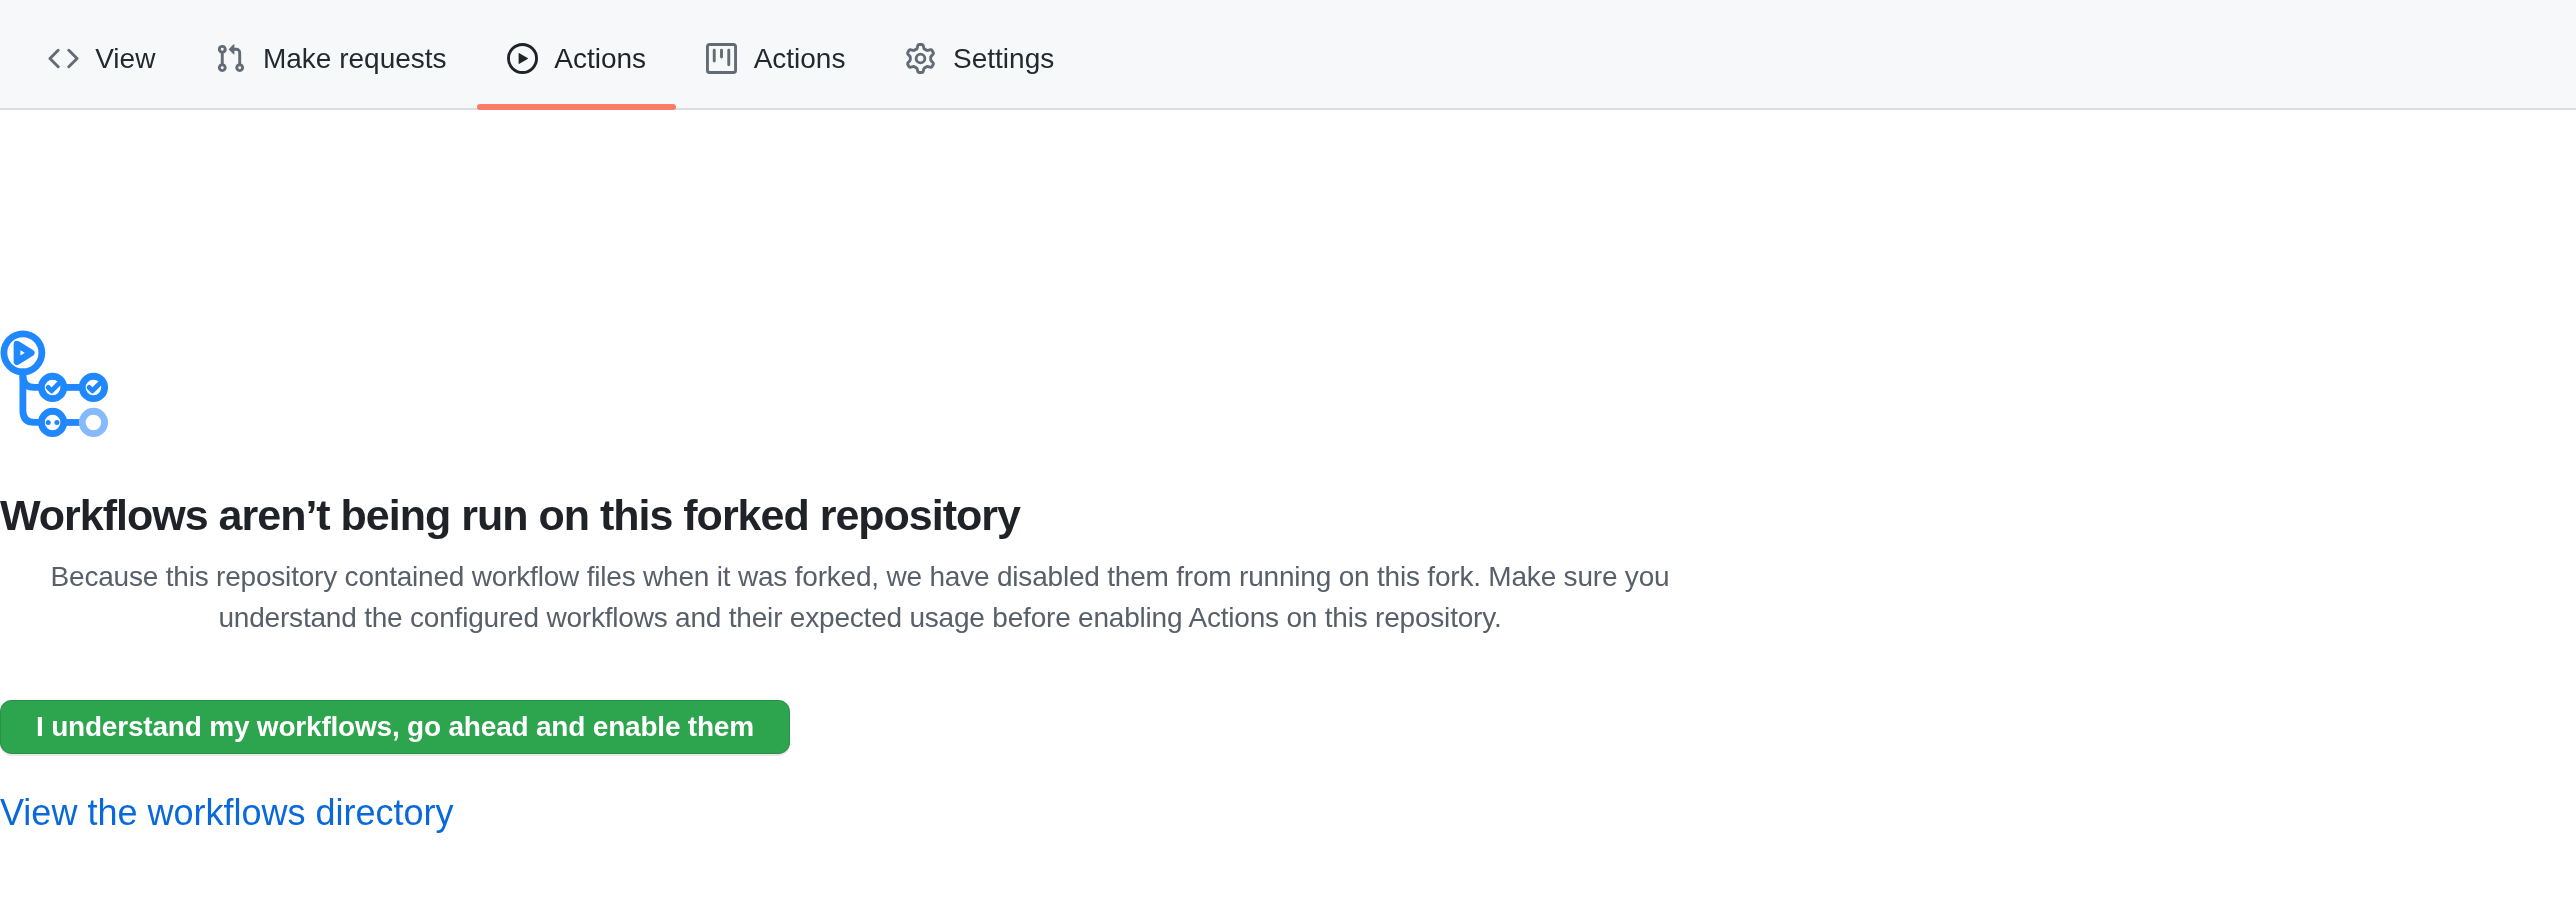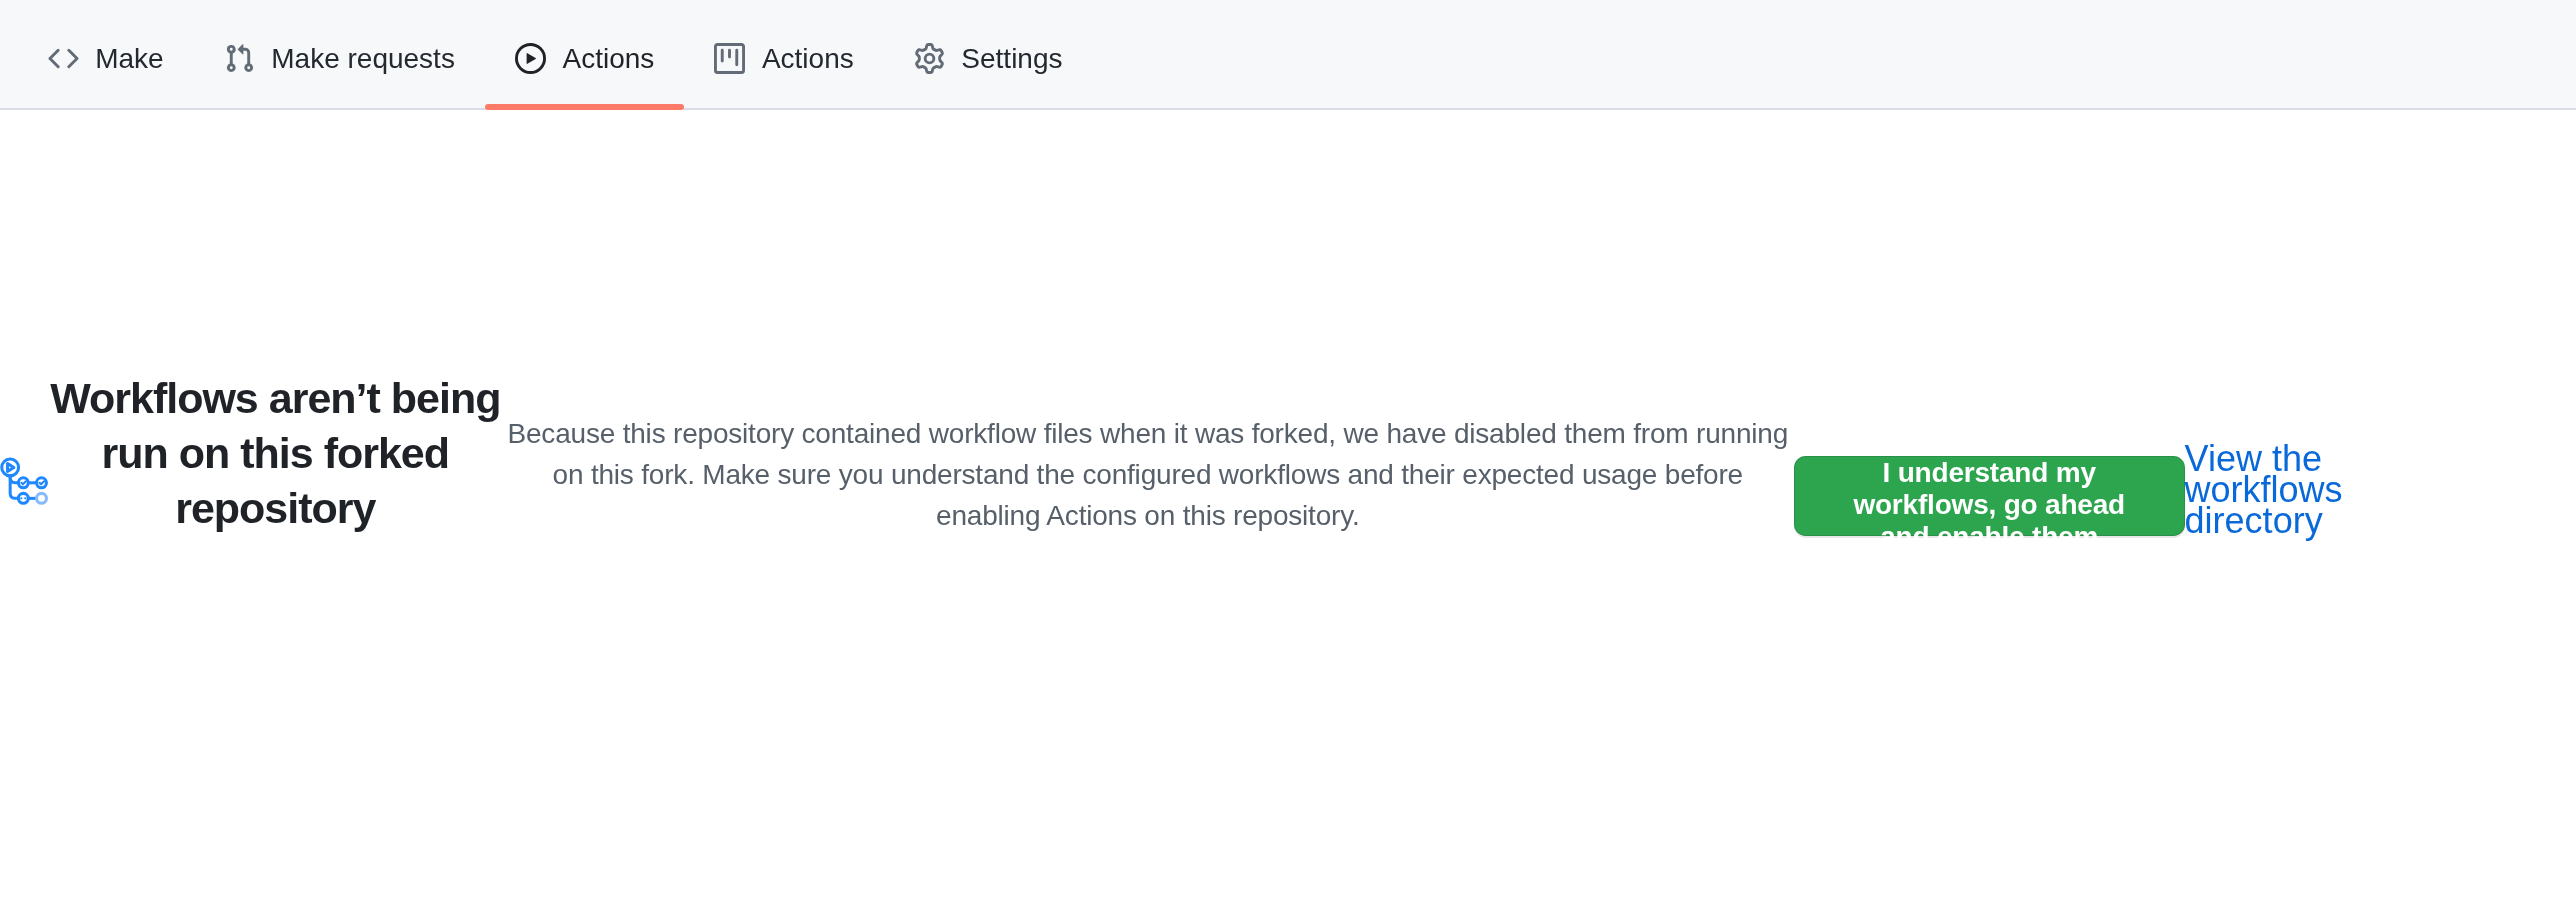--- a/index.html
+++ b/index.html
@@ -41,23 +41,24 @@
     left: 0; right: 0; bottom: -2px;
     height: 5.9px;
     border-radius: 5.9px;
     background: #fb7a68;
   }
 
   
   .content-col {
     width: 2386px;            
     display: flex;
-    flex-direction: row;
-    align-items: flex-end;
+    flex-direction: column;
+    align-items: flex-start;
     padding-top: 220px;
+    gap: 8px;
   }
   .workflow-icon { width: 110px; height: 109px; }
 
   .bs-title {
     margin: 41px 0 0 0;
     font-size: 43px;
     line-height: 55px;
     font-weight: 700;
     letter-spacing: -1px;
     color: #1f2328;
@@ -67,21 +68,21 @@
     margin: 5px 0 0 0;
     max-width: 1720px;
     font-size: 28px;
     line-height: 41px;
     letter-spacing: -0.2px;
     color: #57606a;
     text-align: center;
   }
   .bs-button {
     margin-top: 54px;
-    height: 80px;
+    height: 54px;
     padding: 0 35px;
     font-family: inherit;
     font-size: 28px;
     font-weight: 700;
     letter-spacing: -0.2px;
     color: #ffffff;
     background: #2da44e;
     border: 1px solid rgba(27,31,36,0.15);
     border-radius: 11.7px;
     box-shadow: 0 2px 0 rgba(27,31,36,0.10);
@@ -98,21 +99,21 @@
 </style>
 </head>
 <body>
 
 <nav class="tabbar">
 
   <div class="tab">
     <svg class="octicon" viewBox="0 0 16 16" aria-hidden="true">
       <path d="M4.72 3.22a.75.75 0 0 1 1.06 1.06L2.06 8l3.72 3.72a.75.75 0 1 1-1.06 1.06L.47 8.53a.75.75 0 0 1 0-1.06l4.25-4.25Zm6.56 0a.75.75 0 1 0-1.06 1.06L13.94 8l-3.72 3.72a.75.75 0 1 0 1.06 1.06l4.25-4.25a.75.75 0 0 0 0-1.06l-4.25-4.25Z"></path>
     </svg>
-    <span class="tab-label">Make</span>
+    <span class="tab-label">View</span>
   </div>
 
   <div class="tab">
     <svg class="octicon" viewBox="0 0 16 16" aria-hidden="true">
       <path d="M1.5 3.25a2.25 2.25 0 1 1 3 2.122v5.256a2.251 2.251 0 1 1-1.5 0V5.372A2.25 2.25 0 0 1 1.5 3.25Zm5.677-.177L9.573.677A.25.25 0 0 1 10 .854V2.5h1A2.5 2.5 0 0 1 13.5 5v5.628a2.251 2.251 0 1 1-1.5 0V5a1 1 0 0 0-1-1h-1v1.646a.25.25 0 0 1-.427.177L7.177 3.427a.25.25 0 0 1 0-.354ZM3.75 2.5a.75.75 0 1 0 0 1.5.75.75 0 0 0 0-1.5Zm0 9.5a.75.75 0 1 0 0 1.5.75.75 0 0 0 0-1.5Zm8.25.75a.75.75 0 1 0 1.5 0 .75.75 0 0 0-1.5 0Z"></path>
     </svg>
     <span class="tab-label">Make requests</span>
   </div>
 
   <div class="tab active">

